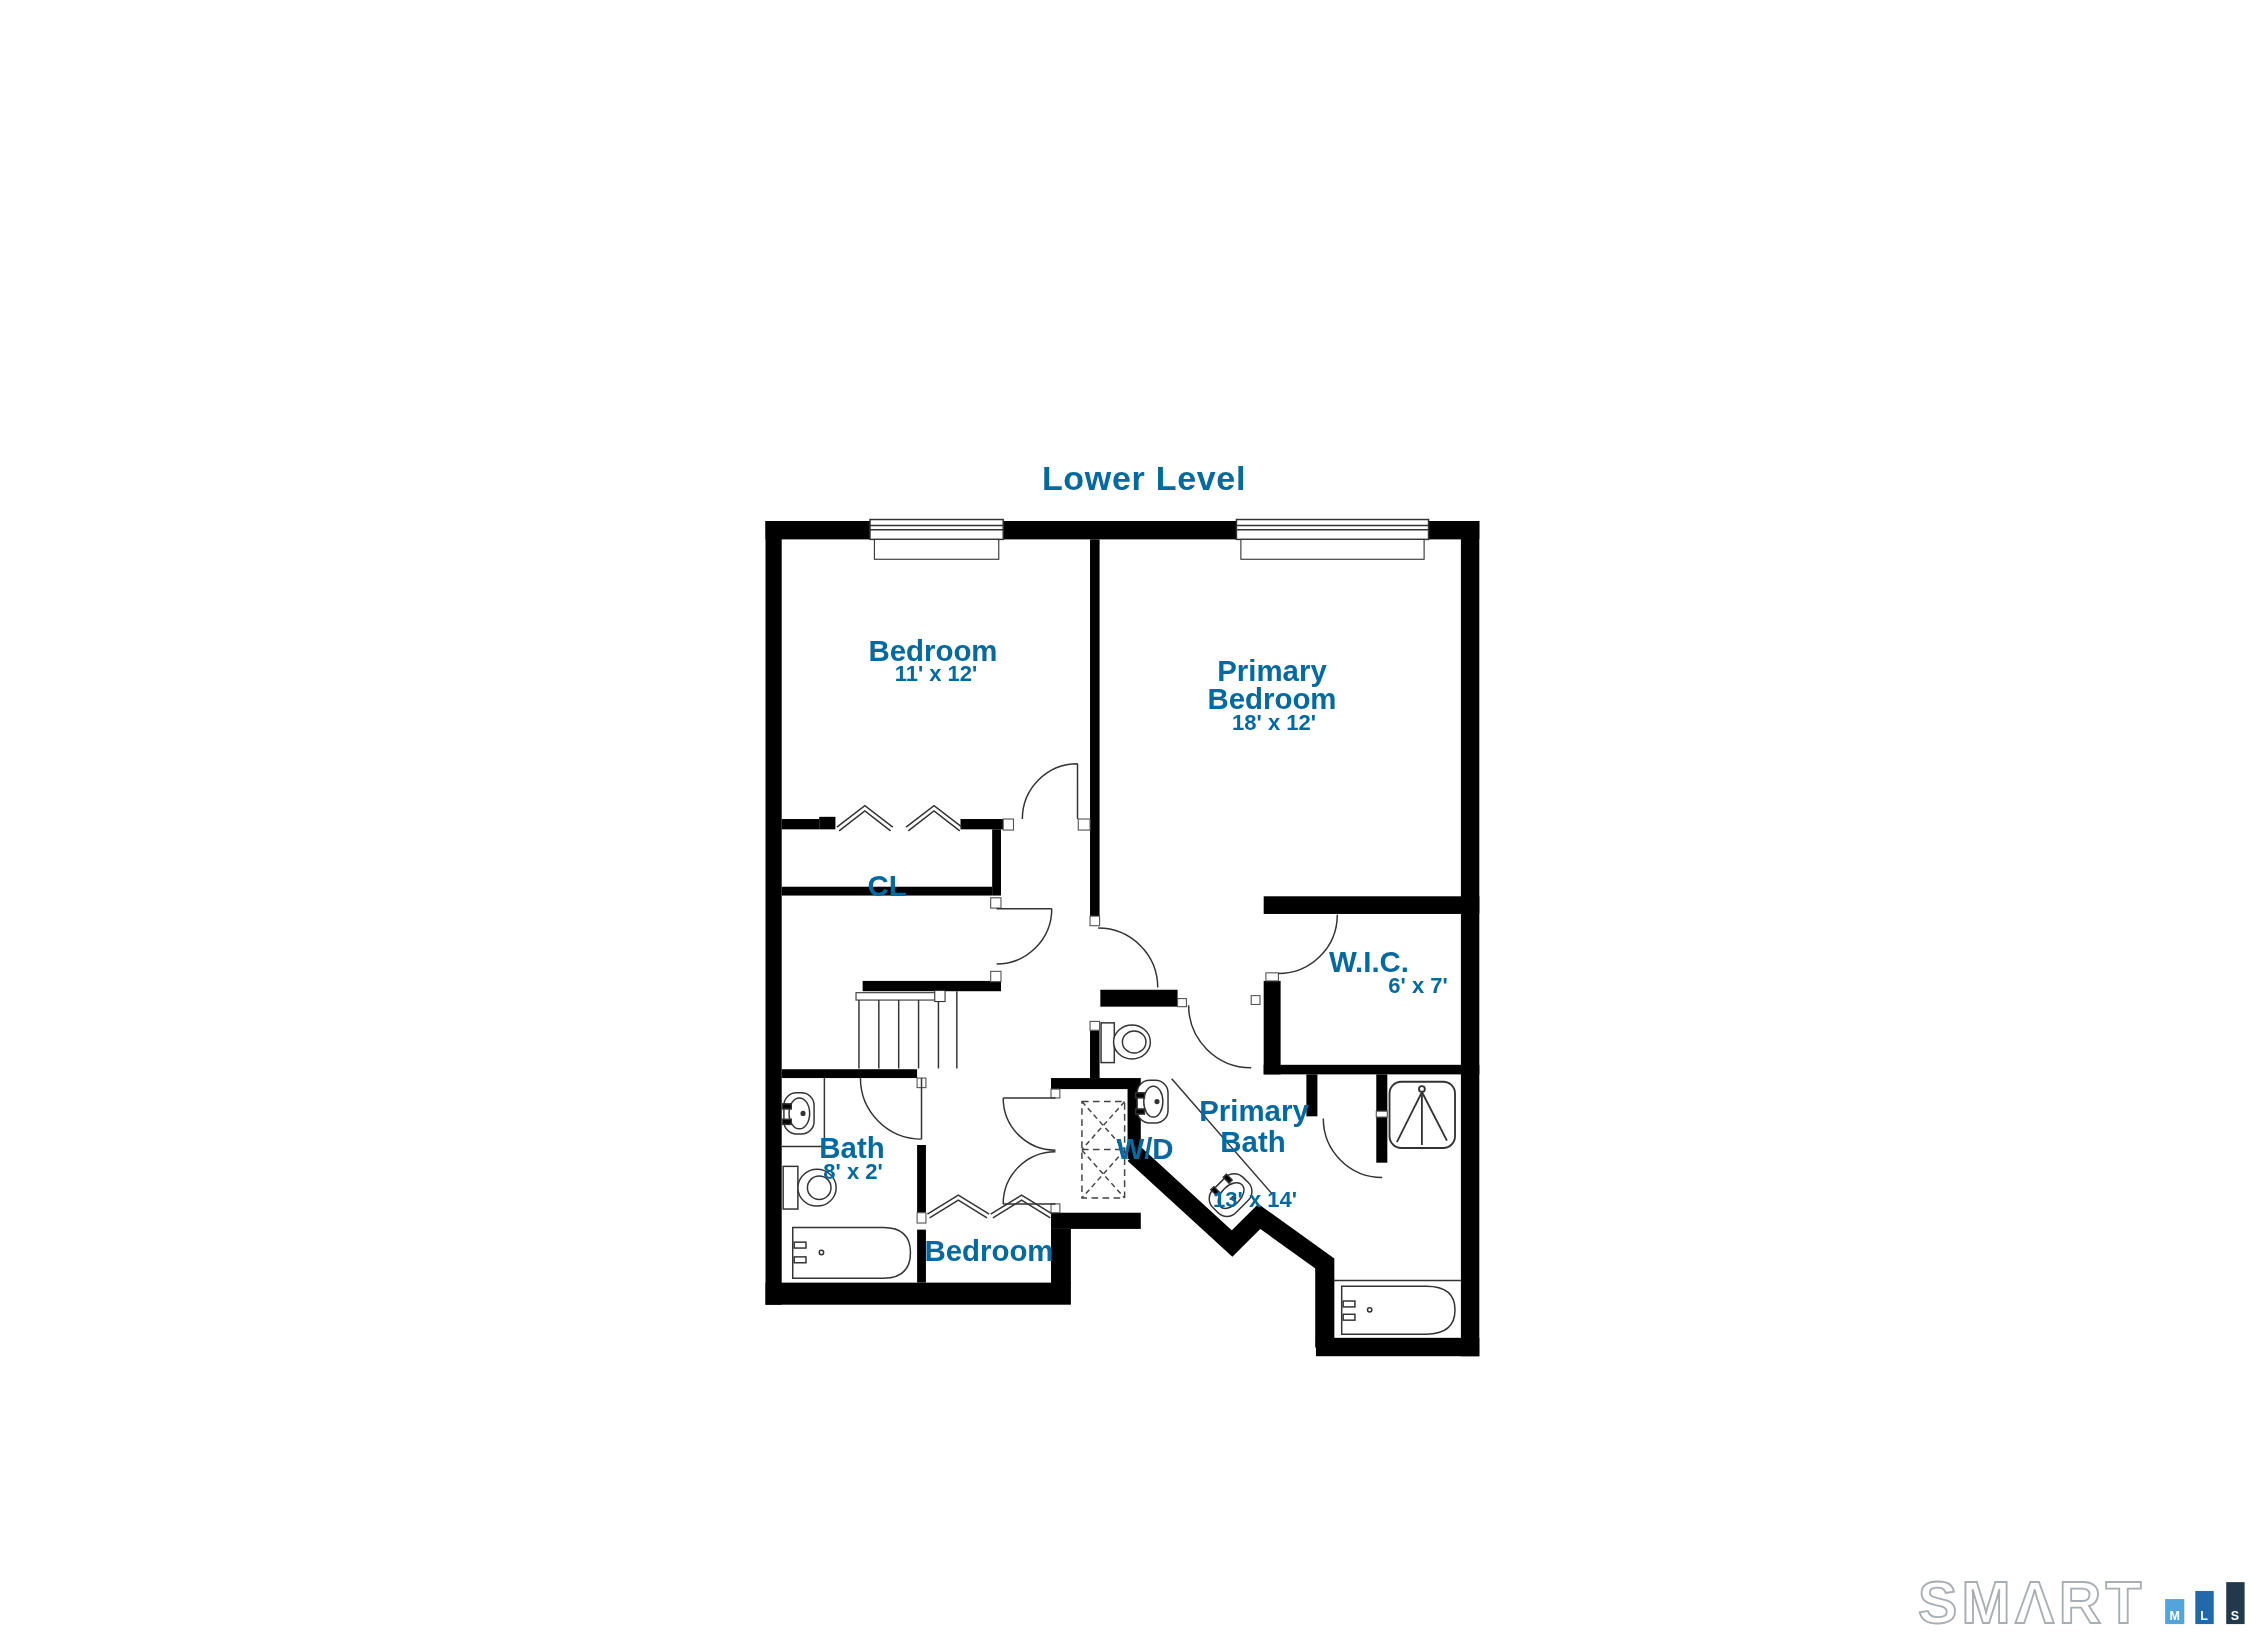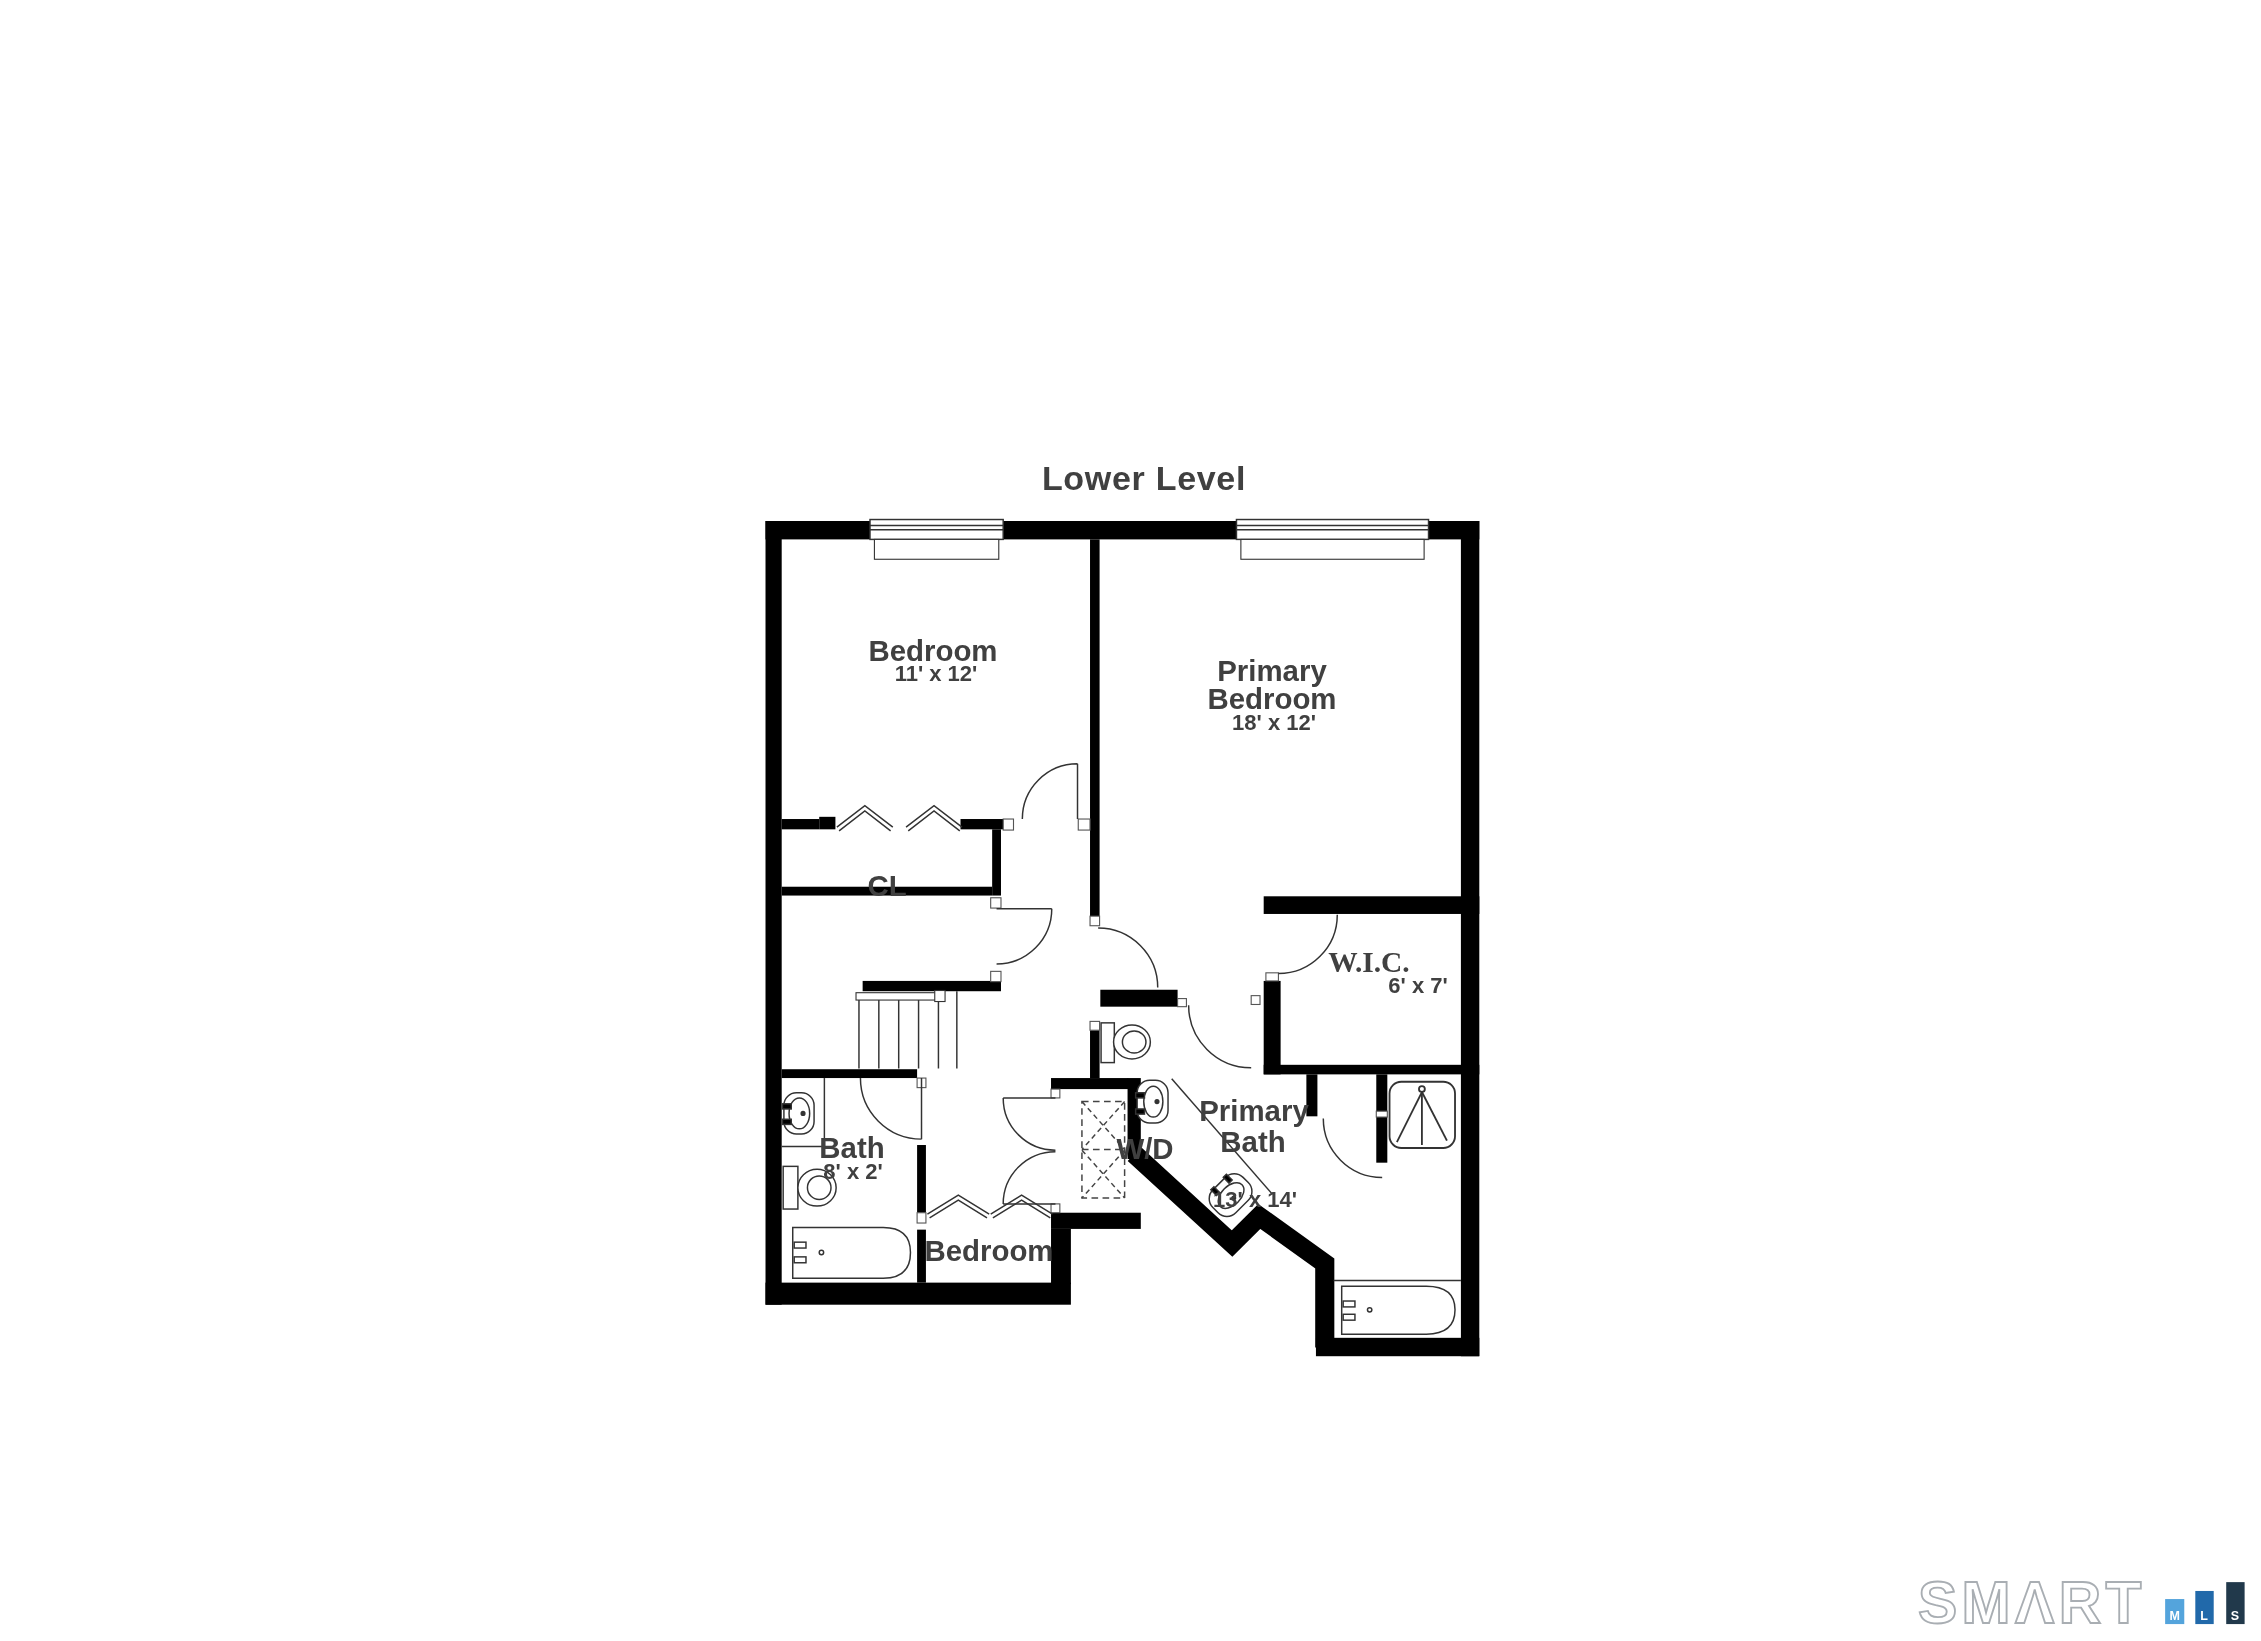--- a/index.html
+++ b/index.html
@@ -1,19 +1,19 @@
 <!DOCTYPE html>
 <html style="font-size:11.8px"><head>
 <meta charset="utf-8">
 <style>
   html,body{margin:0;padding:0;background:#fff;}
   #screen{position:relative;width:2261px;height:1641px;background:#ffffff;overflow:hidden;
           font-family:"Liberation Sans","DejaVu Sans",sans-serif;}
   #plan-svg{position:absolute;left:0;top:0;}
-  .label{position:absolute;transform:translate(-50%,-50%);white-space:nowrap;color:#404040;text-align:right;}
+  .label{position:absolute;transform:translate(-50%,-50%);white-space:nowrap;color:#0369a1;text-align:right;}
   .page-title{font-size:34px;font-weight:bold;letter-spacing:0.7px;}
   .room-name{font-size:29.4px;font-weight:bold;}
   .room-dims{font-size:22px;font-weight:bold;}
 </style>
 </head>
 <body>
 
 <div id="screen">
 
   <svg id="plan-svg" width="2261" height="1641" viewBox="0 0 3072 2230">
@@ -193,21 +193,21 @@
 
   <div class="label room-name" style="left:933px;top:651px;">Bedroom</div>
   <div class="label room-dims" style="left:936px;top:674px;">11' x 12'</div>
 
   <div class="label room-name" style="left:1272px;top:671px;">Primary</div>
   <div class="label room-name" style="left:1272px;top:699px;">Bedroom</div>
   <div class="label room-dims" style="left:1274px;top:723px;">18' x 12'</div>
 
   <div class="label room-name" style="left:887px;top:886px;">CL</div>
 
-  <div class="label room-name" style="left:1369px;top:962px;font-family:Liberation Serif, serif;">W.I.C.</div>
+  <div class="label room-name" style="left:1369px;top:962px;">W.I.C.</div>
   <div class="label room-dims" style="left:1371px;top:986px;margin-left:47px;">6' x 7'</div>
 
   <div class="label room-name" style="left:1254px;top:1111px;">Primary</div>
   <div class="label room-name" style="left:1253px;top:1142px;">Bath</div>
   <div class="label room-dims" style="left:1255px;top:1200px;">13' x 14'</div>
 
   <div class="label room-name" style="left:852px;top:1148px;">Bath</div>
   <div class="label room-dims" style="left:853px;top:1172px;">8' x 2'</div>
 
   <div class="label room-name" style="left:1145px;top:1149px;">W/D</div>

